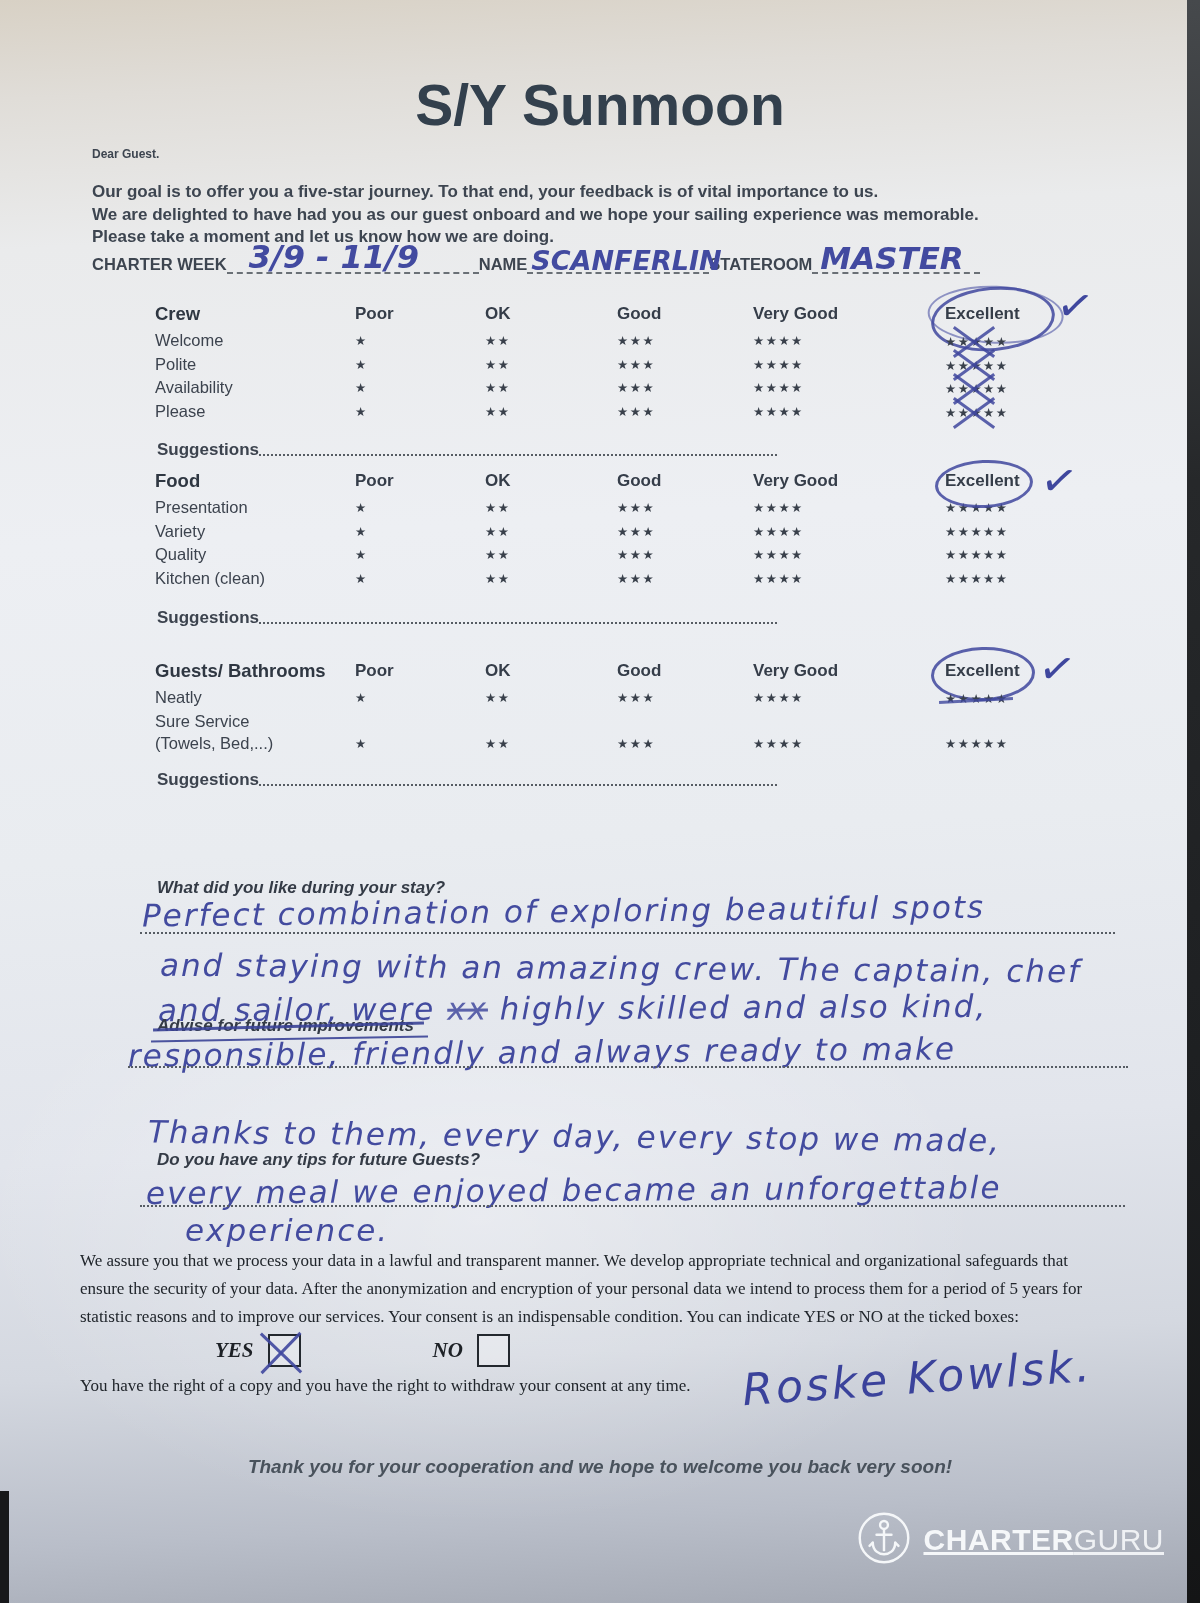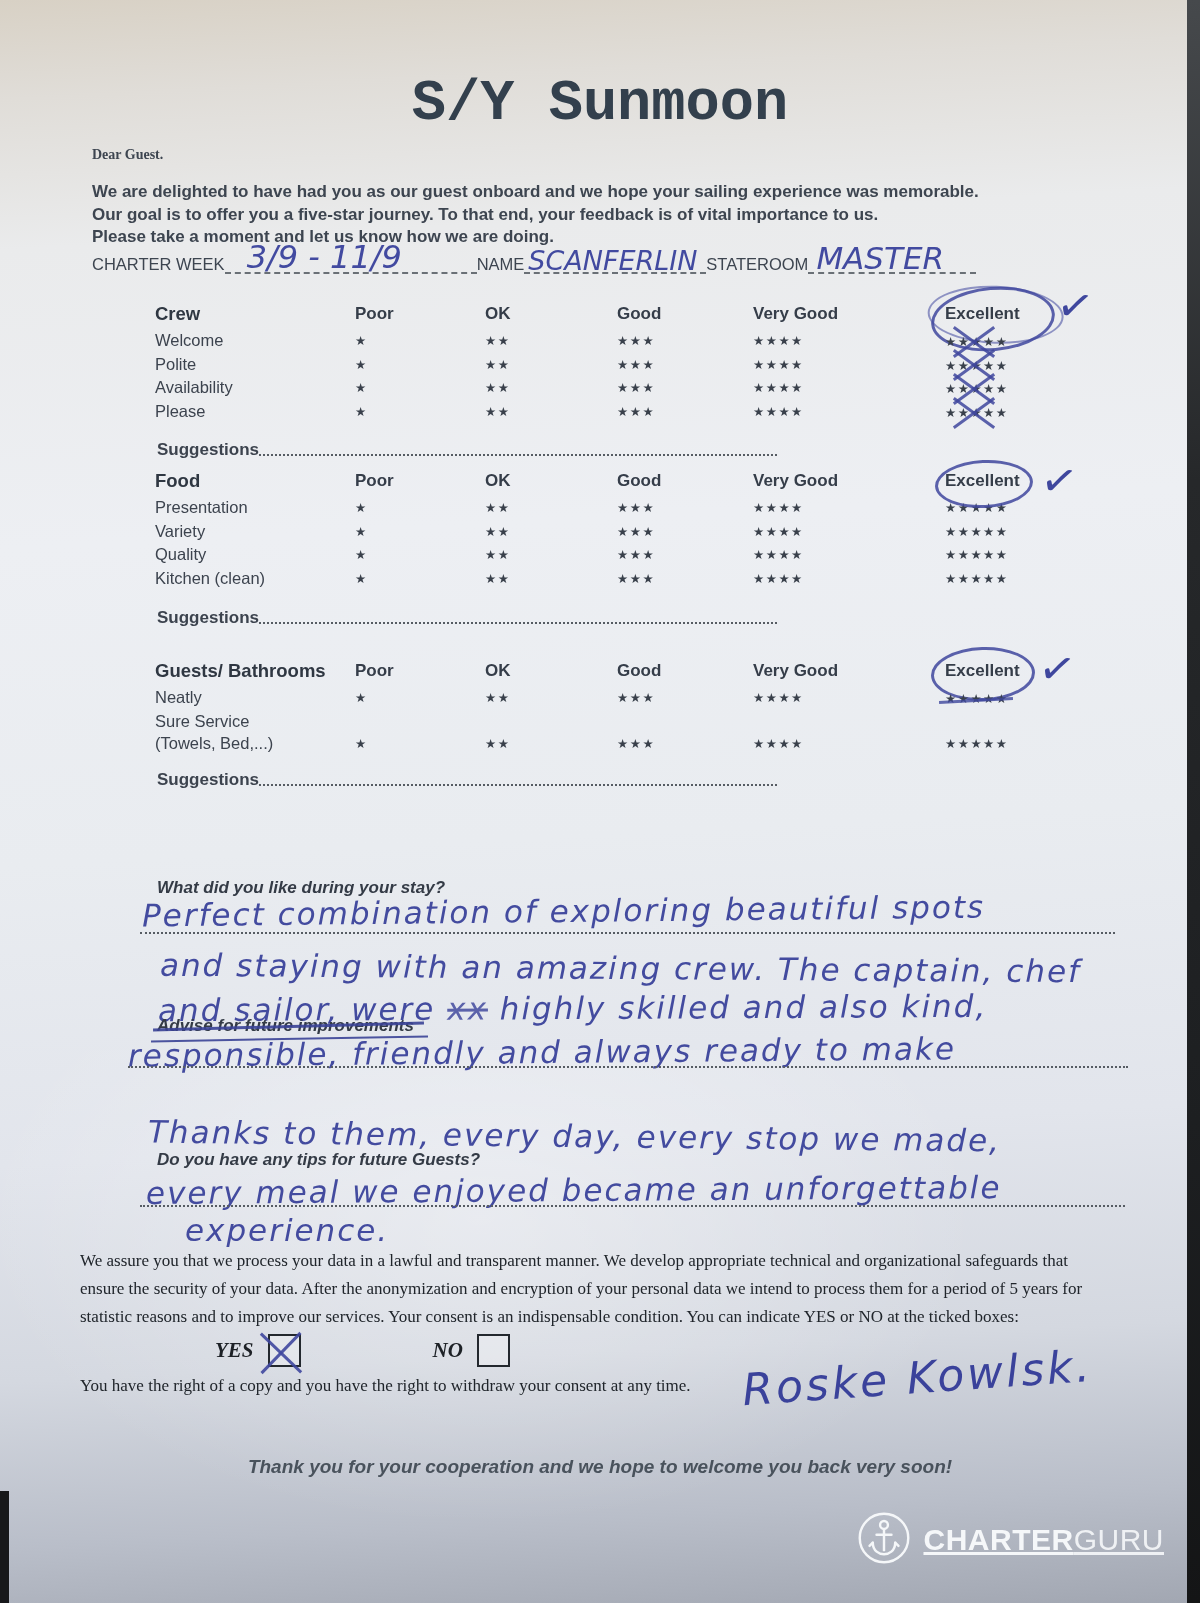--- a/index.html
+++ b/index.html
@@ -10,26 +10,26 @@
       #d8d1c5 0%, #e0ddd8 6%, #eaebec 15%, #edeff3 33%,
       #e9ecf0 52%, #e2e5ec 70%, #d4d8e0 83%, #b9bec9 93%, #a2a7b2 100%);
   }
   .sheen{position:absolute;left:0;top:1050px;width:100%;height:553px;pointer-events:none;
     background:radial-gradient(60% 80% at 40% 30%, rgba(255,255,255,.35), rgba(255,255,255,0) 70%);}
   .edge-right{position:absolute;top:0;right:0;width:13px;height:100%;
     background:linear-gradient(180deg,#46494c,#26282a 30%,#1d1f21 70%,#141516);}
   .edge-bl{position:absolute;left:0;bottom:0;width:9px;height:112px;background:#17181a;}
 
   .doc-title{position:absolute;top:72px;left:0;width:100%;text-align:center;
-    font-size:57px;font-weight:700;color:#33404d;font-family:Liberation Mono, monospace;}
-  .salutation{position:absolute;left:92px;top:147px;font-size:14px;font-weight:600;color:#3d4550;font-family:Liberation Serif, serif;}
+    font-size:57px;font-weight:700;color:#33404d;}
+  .salutation{position:absolute;left:92px;top:147px;font-size:12px;font-weight:600;color:#3d4550;}
   .intro{position:absolute;left:92px;top:181px;font-size:17px;font-weight:600;color:#3d4550;line-height:22.5px;}
 
   .charter-row{position:absolute;left:92px;top:250px;display:flex;align-items:flex-end;
-    font-size:16.5px;font-weight:400;color:#3d4550;}
+    font-size:16.5px;font-weight:700;color:#3d4550;}
   .fill{position:relative;border-bottom:2px dashed #6a7076;height:22px;}
   .hw{font-family:"DejaVu Sans",sans-serif;font-style:italic;color:#424aa0;}
   .fill .hw{position:absolute;bottom:-4px;white-space:nowrap;}
 
   .section{position:absolute;left:155px;width:962px;}
   .rgrid{display:grid;grid-template-columns:200px 130px 132px 136px 192px 172px;align-items:center;}
   .hrow{height:30px;font-weight:700;font-size:17px;color:#353d49;}
   .sect-title{font-size:18.5px;font-weight:700;color:#2f3742;}
   .srow{height:23.6px;font-size:16.5px;color:#3c434e;}
   .lbl2{line-height:22px;height:auto;}
@@ -92,22 +92,22 @@
 </head>
 <body>
 
 <div class="photo">
   <div class="sheen"></div>
 
   <div class="doc-title">S/Y Sunmoon</div>
 
   <div class="salutation">Dear Guest.</div>
   <div class="intro">
+    <div>Our goal is to offer you a five-star journey. To that end, your feedback is of vital importance to us.</div>
     <div>We are delighted to have had you as our guest onboard and we hope your sailing experience was memorable.</div>
-    <div>Our goal is to offer you a five-star journey. To that end, your feedback is of vital importance to us.</div>
     <div>Please take a moment and let us know how we are doing.</div>
   </div>
 
   <div class="charter-row">
     <span>CHARTER WEEK</span>
     <span class="fill" style="width:252px;">
       <span class="hw" style="left:22px;font-size:32px;">3/9 - 11/9</span>
     </span>
     <span>NAME</span>
     <span class="fill" style="width:182px;">

